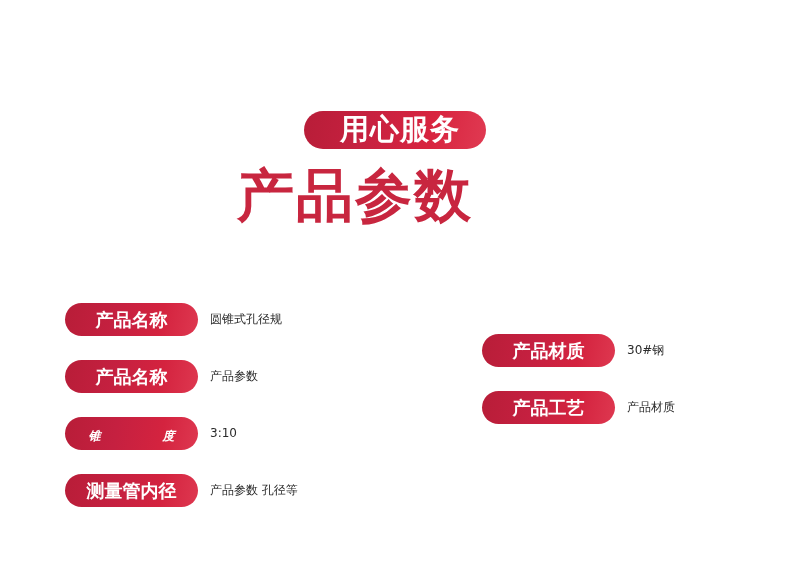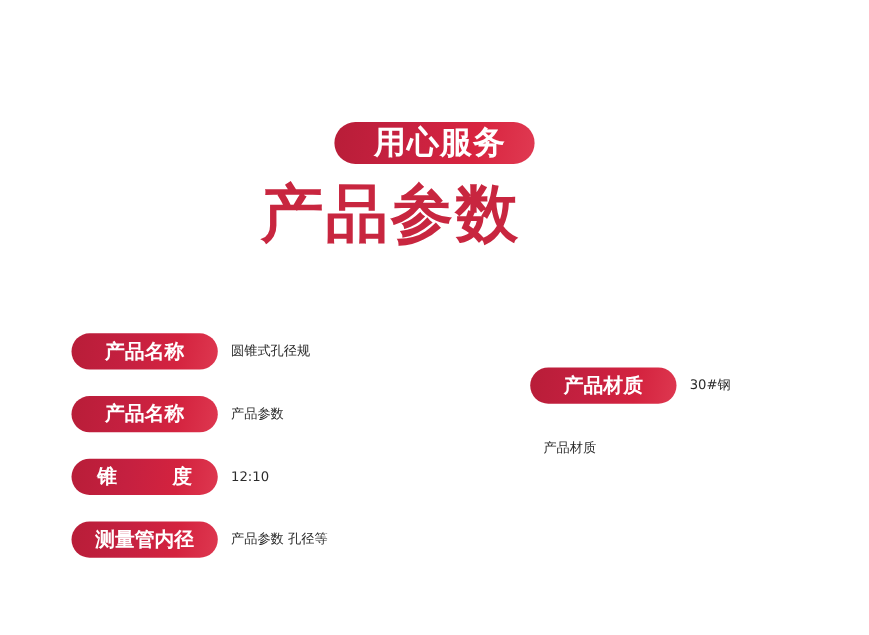--- a/index.html
+++ b/index.html
@@ -103,21 +103,22 @@
     overflow: hidden;
   }
   .spec-label.spaced {
     letter-spacing: 0;
   }
   .spec-label.spaced .lbl-inner {
     display: inline-block;
     width: 86px;
     text-align: justify;
     text-align-last: justify;
-    font-size: 18px;
+    font-size: 12px;
+    font-style: italic;
   }
 
   .spec-value {
     flex: 0 0 auto;
     margin-left: 12px;
     color: #2b2b2b;
     font-size: 12px;
     font-weight: normal;
     line-height: 33px;
   }
@@ -144,38 +145,39 @@
         <div class="spec-value">圆锥式孔径规</div>
       </div>
 
       <div class="spec-row">
         <div class="spec-label">产品名称</div>
         <div class="spec-value">产品参数</div>
       </div>
 
       <div class="spec-row">
         <div class="spec-label spaced"><span class="lbl-inner">锥度</span></div>
-        <div class="spec-value">12:10</div>
+        <div class="spec-value">3:10</div>
       </div>
 
       <div class="spec-row">
         <div class="spec-label">测量管内径</div>
         <div class="spec-value">产品参数 孔径等</div>
       </div>
 
     </div>
 
     <div class="spec-col right">
 
       <div class="spec-row">
         <div class="spec-label">产品材质</div>
         <div class="spec-value">30#钢</div>
       </div>
 
       <div class="spec-row">
+        <div class="spec-label">产品工艺</div>
         <div class="spec-value">产品材质</div>
       </div>
 
     </div>
 
   </div>
 
 </div>
 
 </body></html>

